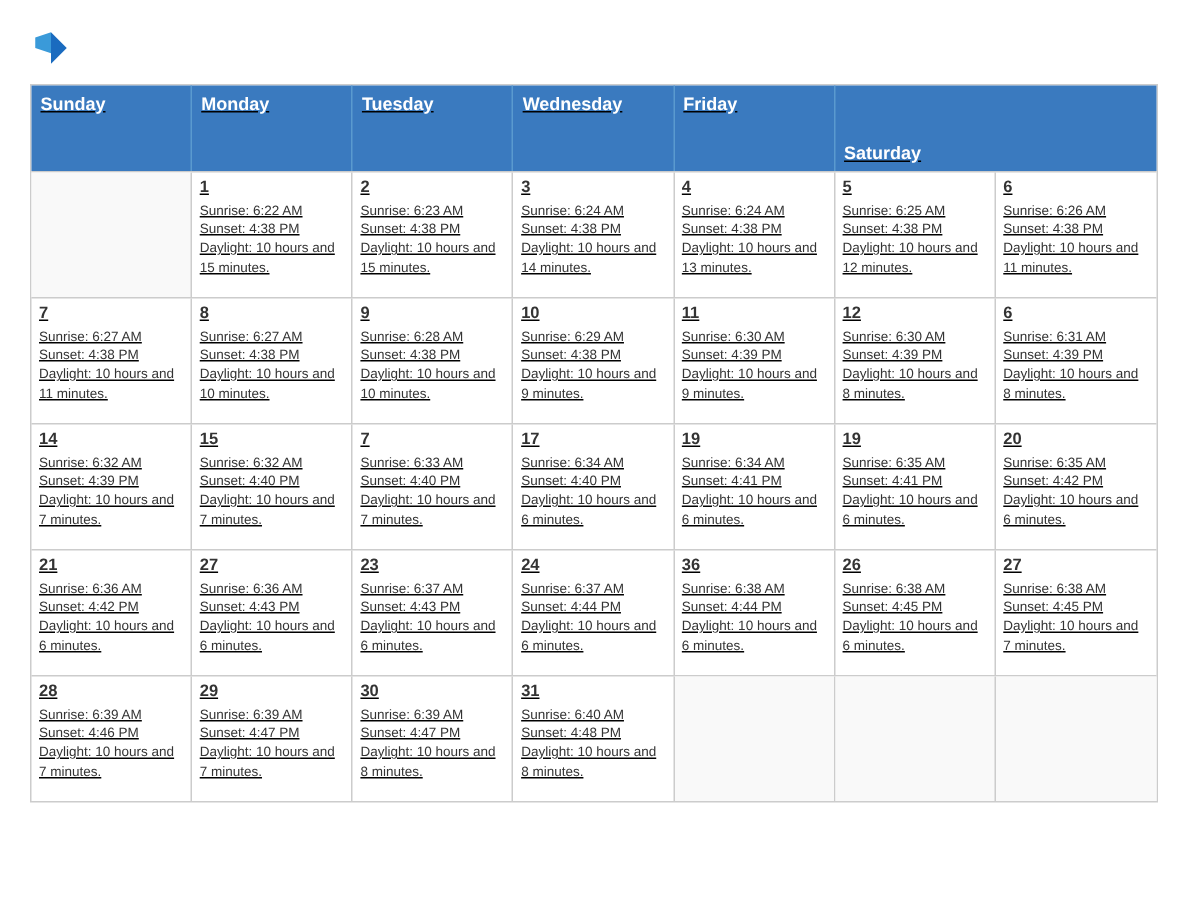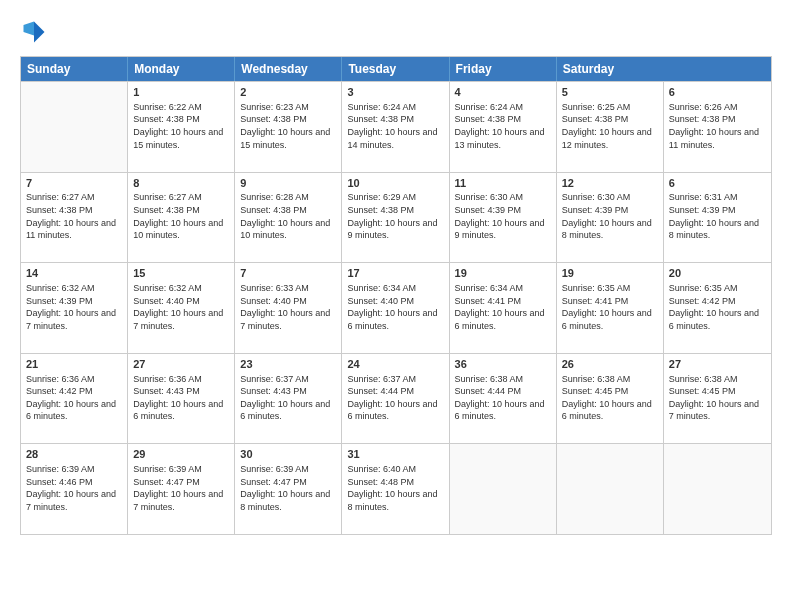--- a/index.html
+++ b/index.html
@@ -9,20 +9,21 @@
       font-family: Arial, sans-serif;
       background: #fff;
       overflow: hidden;
     }
     .page {
       width: 792px;
       height: 545px;
       padding: 18px 20px 10px 20px;
       display: flex;
       flex-direction: column;
+      text-decoration: underline;
     }
     .header {
       display: flex;
       justify-content: space-between;
       align-items: flex-start;
       margin-bottom: 10px;
     }
     .logo {
       display: flex;
       align-items: center;
@@ -65,21 +66,21 @@
       background: #3a7abf;
     }
     .cal-header-cell {
       color: #fff;
       font-size: 12px;
       font-weight: bold;
       padding: 5px 6px;
       text-align: left;
       border-right: 1px solid #5a9acf;
     }
-    .cal-header-cell:last-child { border-right: none; }
+    .cal-header-cell:last-child { border-right: none; margin-top: 33px; }
     .cal-body {
       flex: 1;
       display: flex;
       flex-direction: column;
     }
     .cal-row {
       display: grid;
       grid-template-columns: repeat(7, 1fr);
       flex: 1;
       border-top: 1px solid #ccc;
@@ -125,22 +126,22 @@
     <div class="title-block">
       <div class="month-year"></div>
       <div class="location"></div>
     </div>
   </div>
 
   <div class="calendar">
     <div class="cal-header-row">
     <div class="cal-header-cell">Sunday</div>
         <div class="cal-header-cell">Monday</div>
+        <div class="cal-header-cell">Tuesday</div>
         <div class="cal-header-cell">Wednesday</div>
-        <div class="cal-header-cell">Tuesday</div>
         <div class="cal-header-cell">Friday</div>
         <div class="cal-header-cell">Saturday</div>
       </div>
     <div class="cal-body">
     <div class="cal-row">
           <div class="cal-cell empty"></div>
           <div class="cal-cell">
             <span class="day-number">1</span>
             <div class="sun-info">Sunrise: 6:22 AM<br>Sunset: 4:38 PM<br>Daylight: 10 hours and 15 minutes.</div>
           </div>

